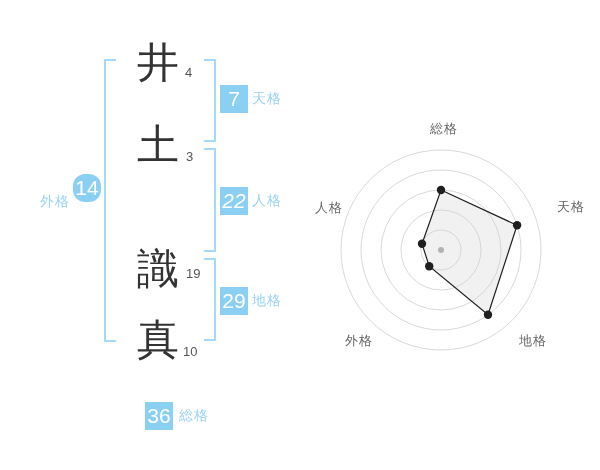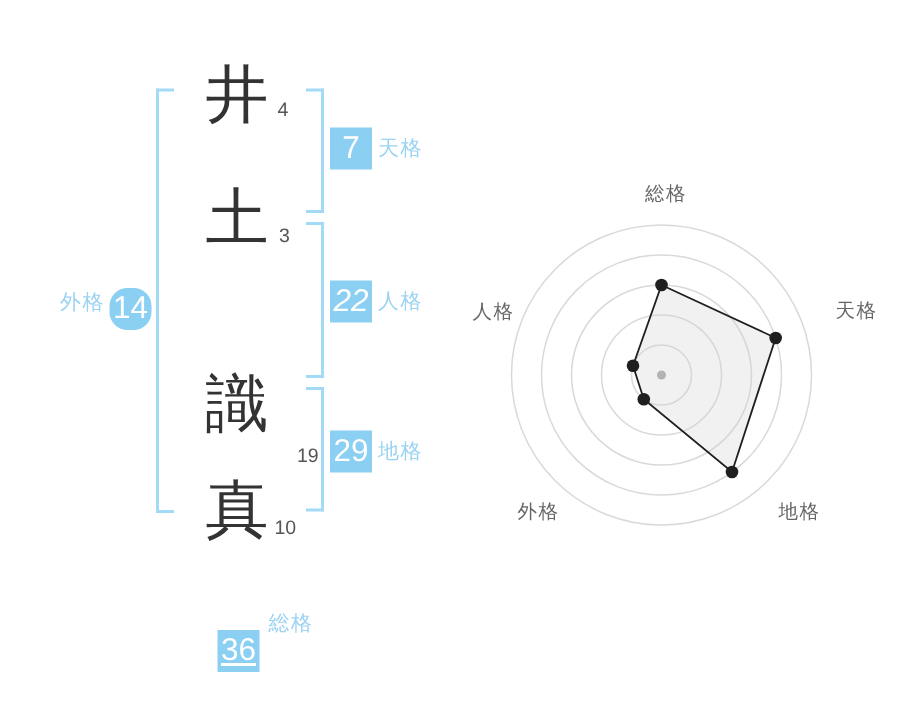--- a/index.html
+++ b/index.html
@@ -20,21 +20,21 @@
   .k1 { top: 124px; }
   .k2 { top: 248px; }
   .k3 { top: 319px; }
 
   
   .strokes {
     position: absolute; font-size: 13px; line-height: 13px; color: #555555;
   }
   .s0 { left: 185px; top: 66px; }
   .s1 { left: 186px; top: 150px; }
-  .s2 { left: 198px; top: 267px; margin-top: 30px; }
+  .s2 { left: 186px; top: 267px; }
   .s3 { left: 183px; top: 345px; text-align: center; }
 
   
   .bracket { position: absolute; width: 10px; }
   .left-bracket {
     left: 104px; top: 59px; height: 279px;
     border-left: 2px solid #a3daf7;
     border-top: 2px solid #a3daf7;
     border-bottom: 2px solid #a3daf7;
   }
@@ -51,22 +51,22 @@
   
   .badge {
     position: absolute; width: 28px; height: 28px;
     background: #8bd0f2; color: #ffffff;
     display: flex; align-items: center; justify-content: center;
     font-size: 21px; line-height: 28px;
   }
   .badge-ten { left: 220px; top: 85px; }
   .badge-jin { left: 220px; top: 187px; font-style: italic; }
   .badge-chi { left: 220px; top: 287px; }
-  .badge-gai { left: 73px;  top: 192px; border-radius: 12px; }
-  .badge-sou { left: 145px; top: 420px; text-decoration: underline; }
+  .badge-gai { left: 73px;  top: 174px; border-radius: 12px; }
+  .badge-sou { left: 145px; top: 402px; }
 
   
   .kaku-label {
     position: absolute; height: 28px;
     display: flex; align-items: center;
     font-size: 14px; color: #9bd3f3; letter-spacing: 1px;
   }
   .lbl-ten { left: 252px; top: 85px; }
   .lbl-jin { left: 252px; top: 187px; }
   .lbl-chi { left: 252px; top: 287px; }

